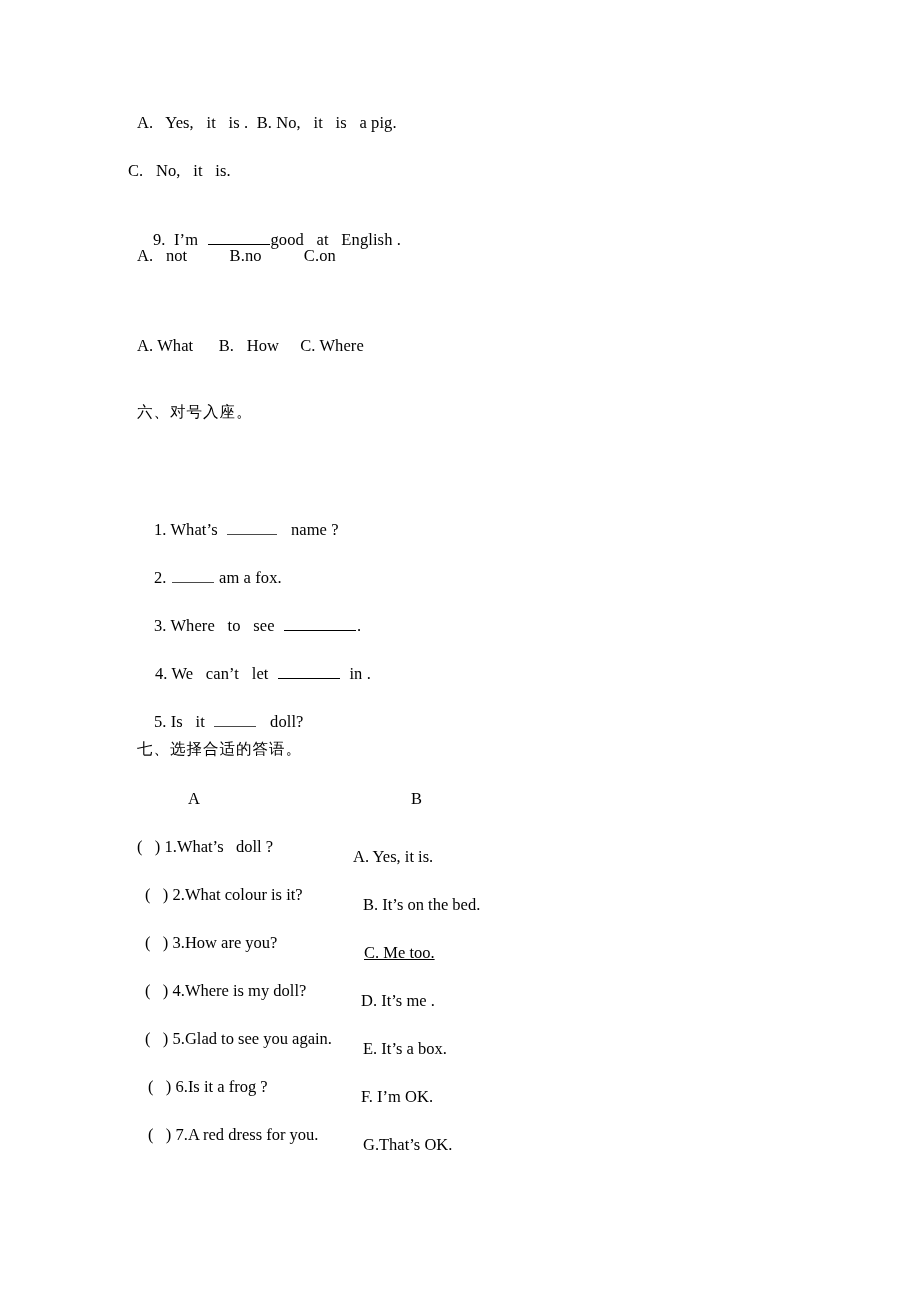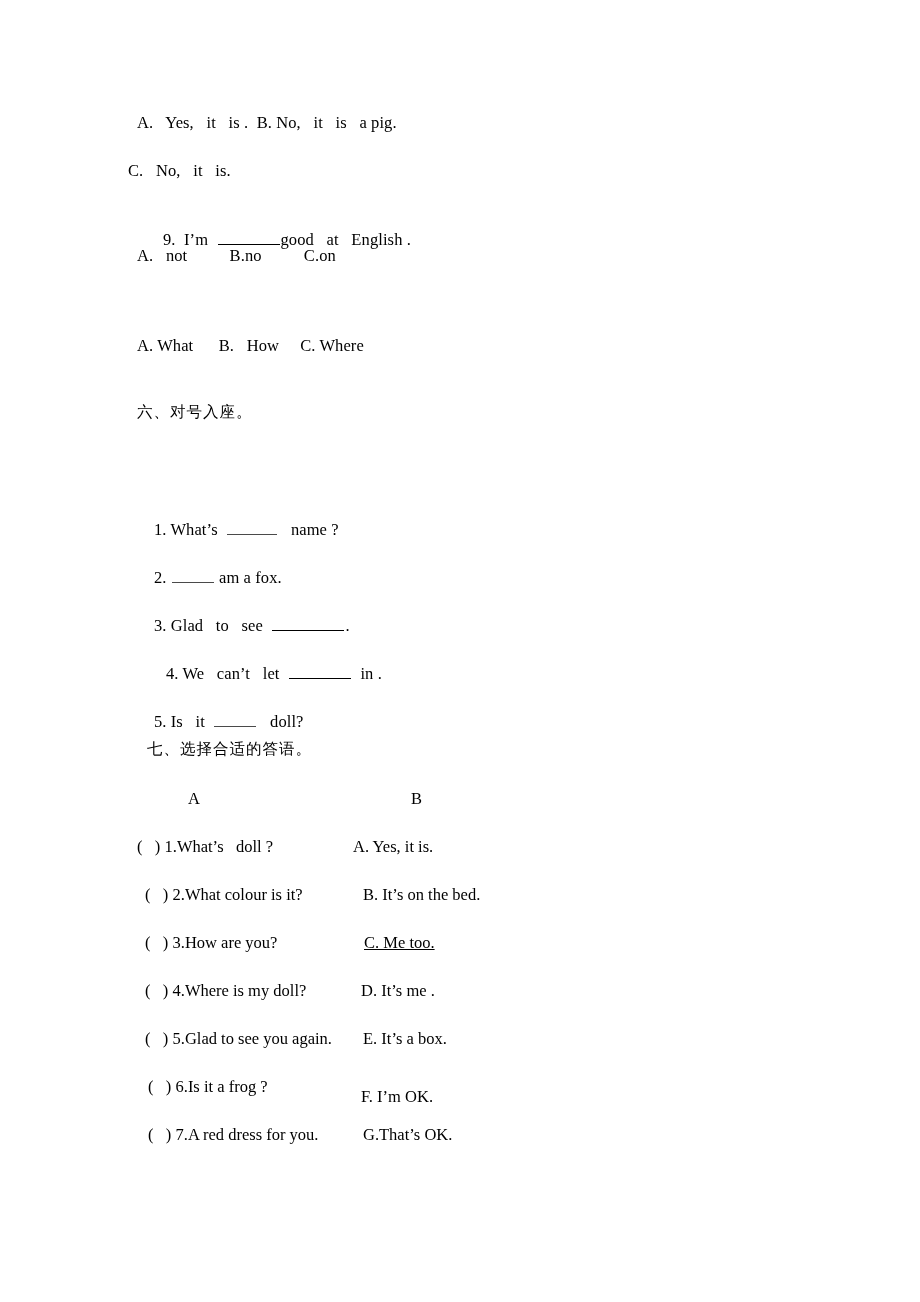--- a/index.html
+++ b/index.html
@@ -47,64 +47,64 @@
     margin: 0 1px;
   }
   .blank.thin { border-bottom-width: 1px; border-bottom-color: #4a4a4a; }
   .b-sm { width: 42px; }
   .b-md { width: 50px; }
   .b-lg { width: 62px; }
   .b-xl { width: 72px; }
 
   .row { position: absolute; }
   .row .qa { position: absolute; left: 0; top: 0; white-space: pre; font-size: 16.5px; }
-  .row .ansb { position: absolute; top: 0; white-space: pre; font-size: 16.5px; }
+  .row .ansb { position: absolute; top: 10px; white-space: pre; font-size: 16.5px; }
 </style>
 </head>
 <body>
 
 <div class="page">
 
   <div class="ln" style="left:137px; top:113px;">A.   Yes,   it   is .  B. No,   it   is   a pig.</div>
 
   <div class="ln" style="left:128px; top:161px;">C.   No,   it   is.</div>
 
-  <div class="ln" style="left:146px; top:210px;">
+  <div class="ln" style="left:136px; top:210px;">
     <span>9.</span><span>  </span><span>I’m</span><span>  </span><span class="blank b-lg"></span><span>good   at   English .</span>
   </div>
 
   <div class="ln" style="left:137px; top:246px;">A.   not          B.no          C.on</div>
 
 
   <div class="ln" style="left:137px; top:336px;">A. What      B.   How     C. Where</div>
 
   <div class="ln cn" style="left:137px; top:403px;">六、对号入座。</div>
 
 
   <div class="ln" style="left:137px; top:500px;">
     <span>1.</span><span> </span><span>What’s</span><span>  </span><span class="blank b-md thin"></span><span>   </span><span>name ?</span>
   </div>
 
   <div class="ln" style="left:137px; top:548px;">
     <span>2.</span><span> </span><span class="blank b-sm thin"></span><span> </span><span>am a fox.</span>
   </div>
 
   <div class="ln" style="left:137px; top:596px;">
-    <span>3.</span><span> </span><span>Glad   to   see</span><span>  </span><span class="blank b-xl"></span><span>.</span>
+    <span>3.</span><span> </span><span>Where   to   see</span><span>  </span><span class="blank b-xl"></span><span>.</span>
   </div>
 
-  <div class="ln" style="left:149px; top:644px;">
+  <div class="ln" style="left:138px; top:644px;">
     <span>4.</span><span> </span><span>We   can’t   let</span><span>  </span><span class="blank b-lg"></span><span>  </span><span>in .</span>
   </div>
 
   <div class="ln" style="left:137px; top:692px;">
     <span>5.</span><span> </span><span>Is   it</span><span>  </span><span class="blank b-sm thin"></span><span>   </span><span>doll?</span>
   </div>
 
-  <div class="ln cn" style="left:147px; top:740px;text-align:center;">七、选择合适的答语。</div>
+  <div class="ln cn" style="left:137px; top:740px;text-align:center;">七、选择合适的答语。</div>
 
   <div class="ln colhead" style="left:188px; top:789px;">A</div>
   <div class="ln colhead" style="left:411px; top:789px;">B</div>
 
   <div class="row" style="left:137px; top:837px; width:700px;">
     <div class="qa"><span>(   )</span><span> </span><span>1.</span><span>What’s   doll ?</span></div>
     <div class="ansb" style="left:216px;">A. Yes, it is.</div>
   </div>
 
   <div class="row" style="left:145px; top:885px; width:700px;">
@@ -122,21 +122,21 @@
     <div class="ansb" style="left:216px;">D. It’s me .</div>
   </div>
 
   <div class="row" style="left:145px; top:1029px; width:700px;">
     <div class="qa"><span>(   )</span><span> </span><span>5.</span><span>Glad to see you again.</span></div>
     <div class="ansb" style="left:218px;">E. It’s a box.</div>
   </div>
 
   <div class="row" style="left:148px; top:1077px; width:700px;">
     <div class="qa"><span>(   )</span><span> </span><span>6.</span><span>Is it a frog ?</span></div>
-    <div class="ansb" style="left:213px;margin-top:10px;">F. I’m OK.</div>
+    <div class="ansb" style="left:213px;">F. I’m OK.</div>
   </div>
 
   <div class="row" style="left:148px; top:1125px; width:700px;">
     <div class="qa"><span>(   )</span><span> </span><span>7.</span><span>A red dress for you.</span></div>
     <div class="ansb" style="left:215px;">G.That’s OK.</div>
   </div>
 
 </div>
 
 </body></html>

